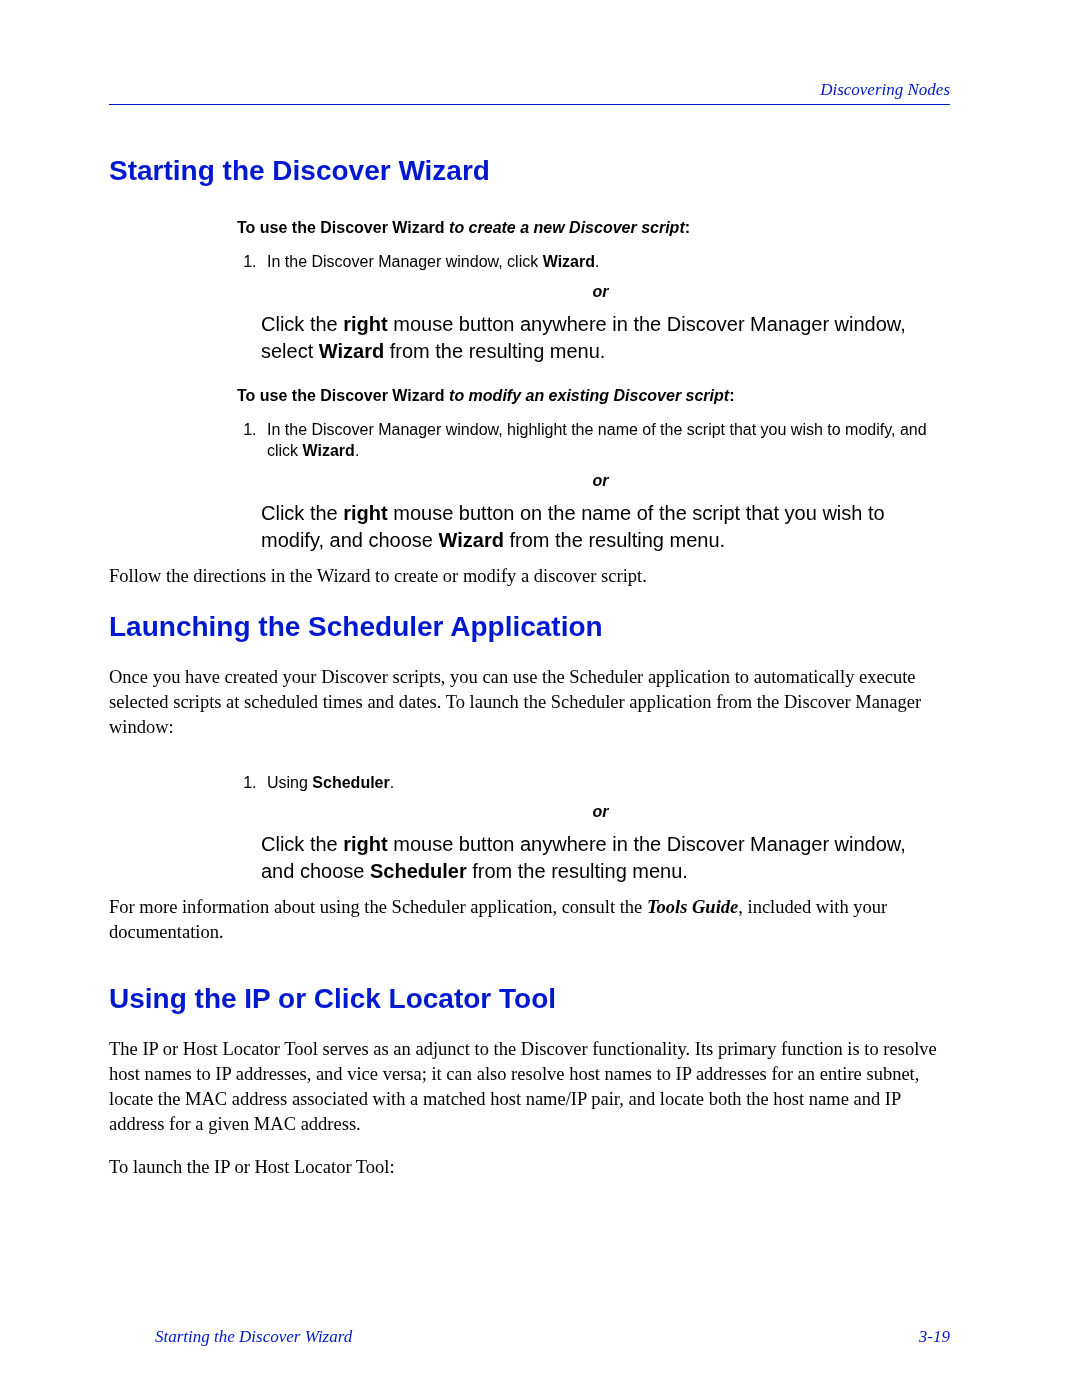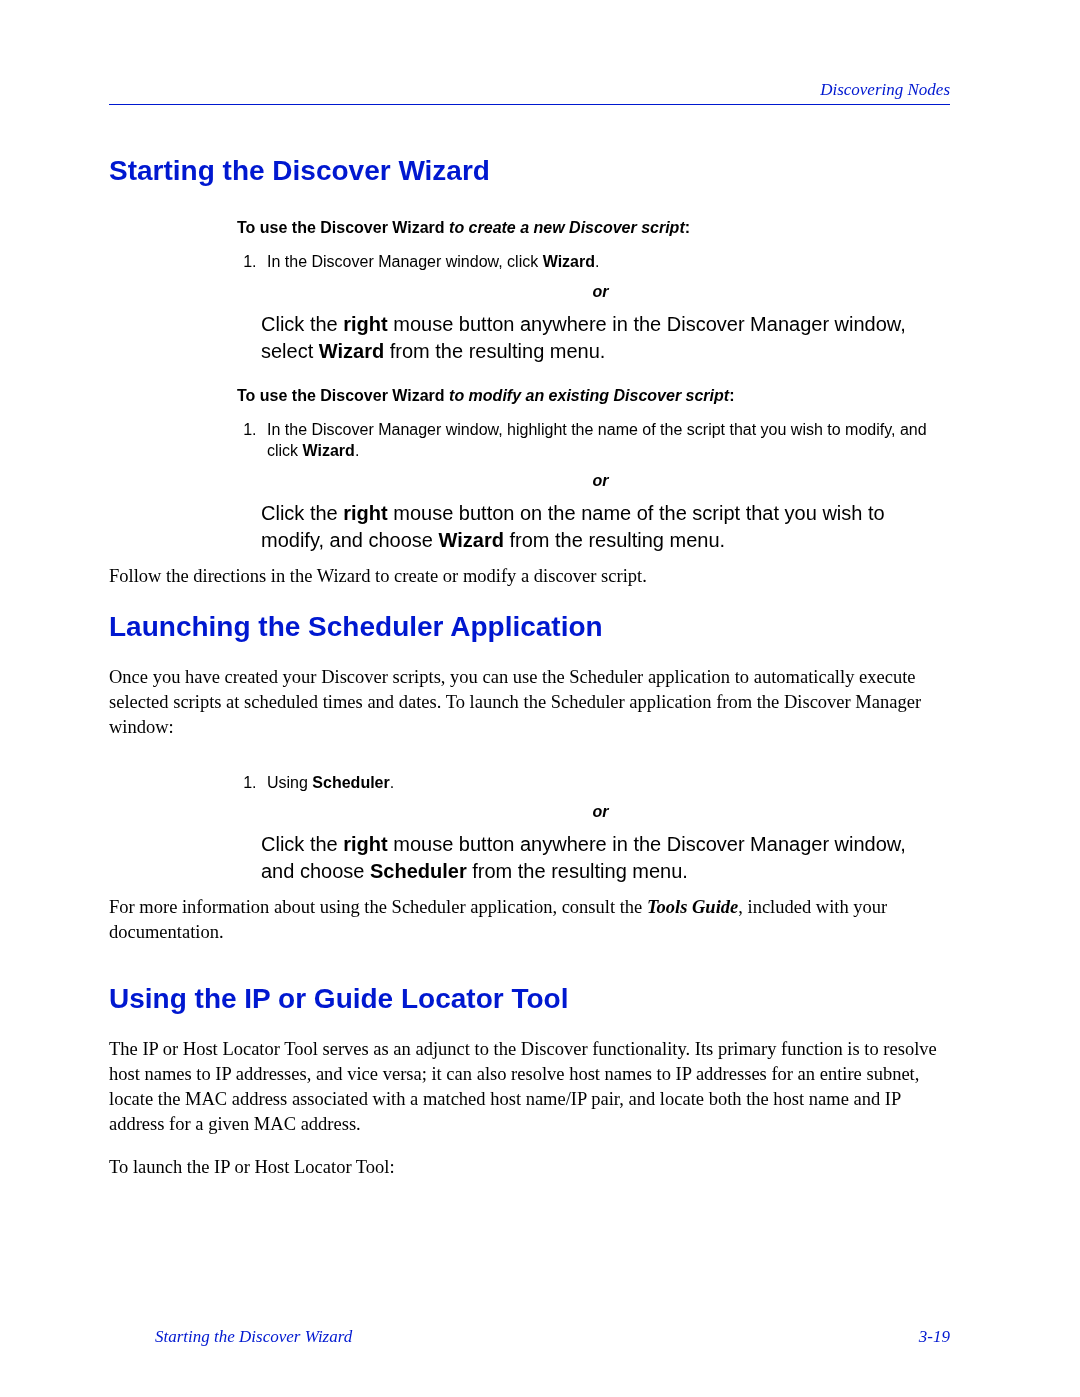--- a/index.html
+++ b/index.html
@@ -151,21 +151,21 @@
     <div class="or">or</div>
     <div class="sub">
       <span>Click the </span><b>right</b><span> mouse button anywhere in the Discover Manager window, and choose </span><b>Scheduler</b><span> from the resulting menu.</span>
     </div>
   </div>
 
   <div class="indent serif para">
     <span>For more information about using the Scheduler application, consult the </span><b><i>Tools Guide</i></b><span>, included with your documentation.</span>
   </div>
 
-  <h2 class="section" style="margin-top:38px">Using the IP or Guide Locator Tool</h2>
+  <h2 class="section" style="margin-top:38px">Using the IP or Click Locator Tool</h2>
 
   <div class="indent serif para">The IP or Host Locator Tool serves as an adjunct to the Discover functionality. Its primary function is to resolve host names to IP addresses, and vice versa; it can also resolve host names to IP addresses for an entire subnet, locate the MAC address associated with a matched host name/IP pair, and locate both the host name and IP address for a given MAC address.</div>
   <div class="indent serif para">To launch the IP or Host Locator Tool:</div>
 
 
   <div class="footer">
     <span>Starting the Discover Wizard</span>
     <span>3-19</span>
   </div>
 </div>

